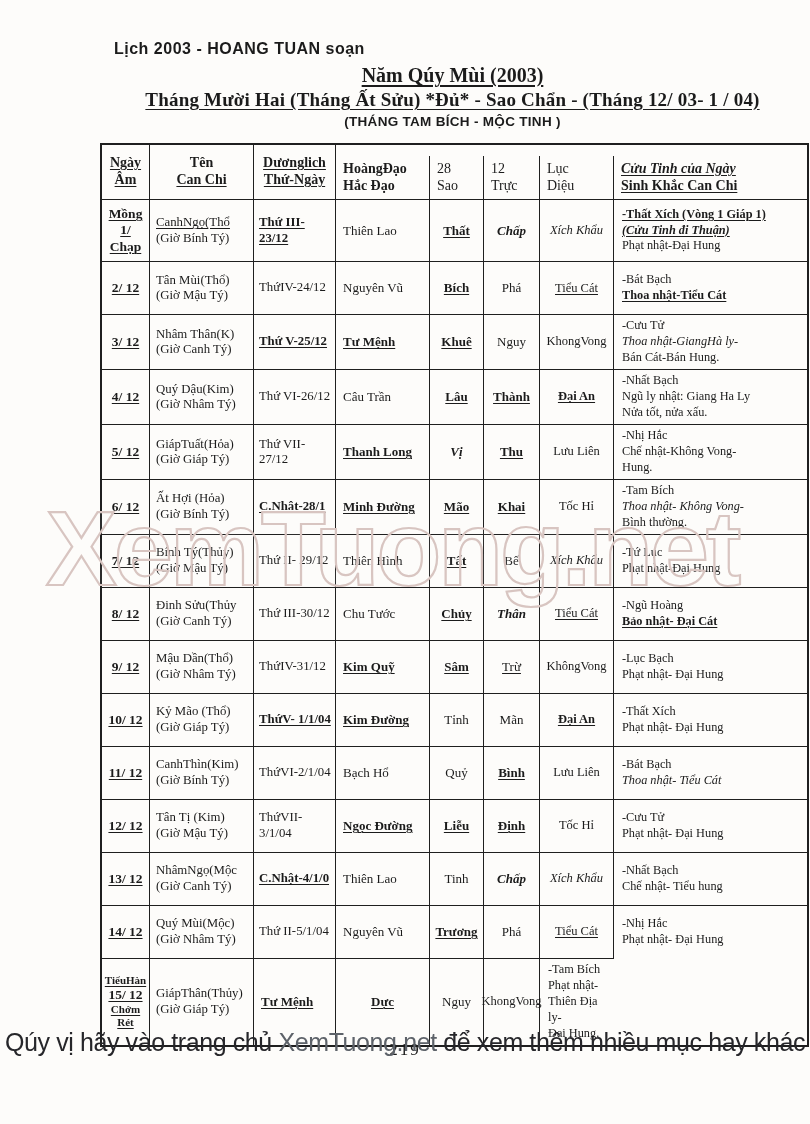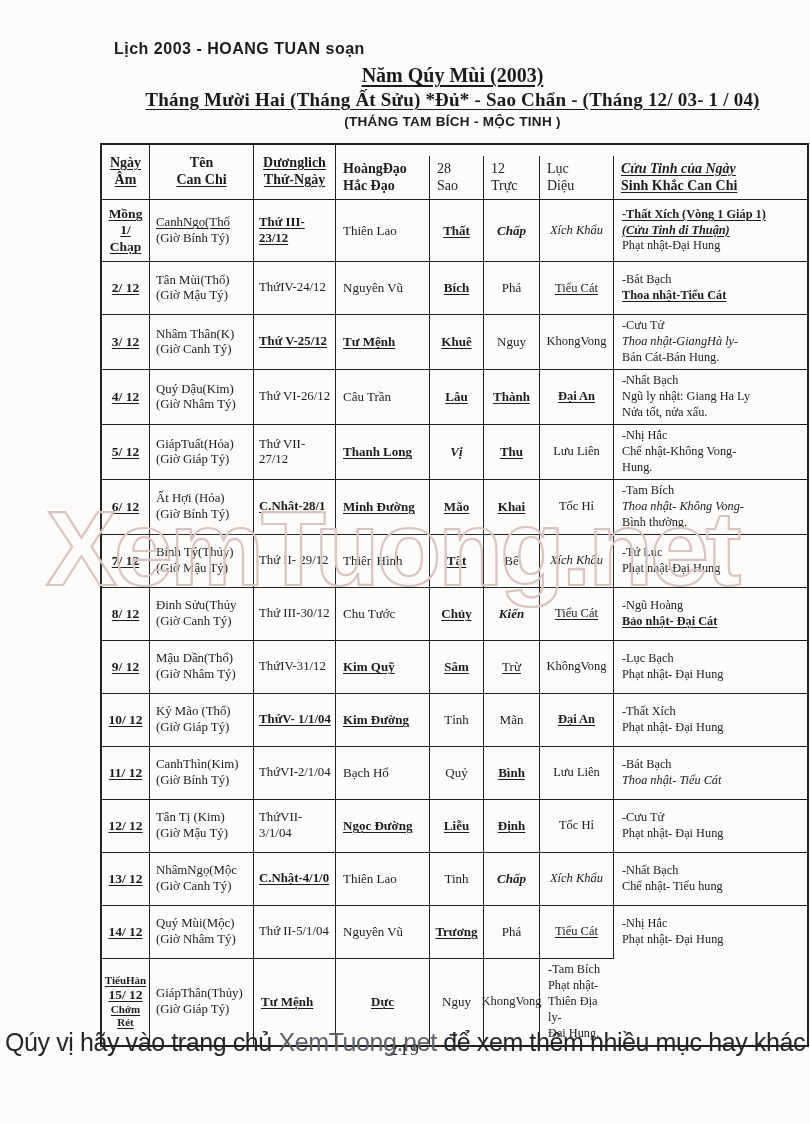--- a/index.html
+++ b/index.html
@@ -345,21 +345,21 @@
     <div class="td c-du">
         <span class="ln">Thứ III-30/12</span>
       </div>
     <div class="td c-hd">
         <span class="ln">Chu Tước</span>
       </div>
     <div class="td c-s28">
         <span class="ln b u">Chủy</span>
       </div>
     <div class="td c-t12">
-        <span class="ln b i">Kiến</span>
+        <span class="ln b i">Thân</span>
       </div>
     <div class="td c-ld">
         <span class="ln u">Tiểu Cát</span>
       </div>
     <div class="td c-ct">
         <span class="ln">-Ngũ Hoàng</span>
         <span class="ln b u">Bảo nhật- Đại Cát</span>
       </div>
   </div>
 

